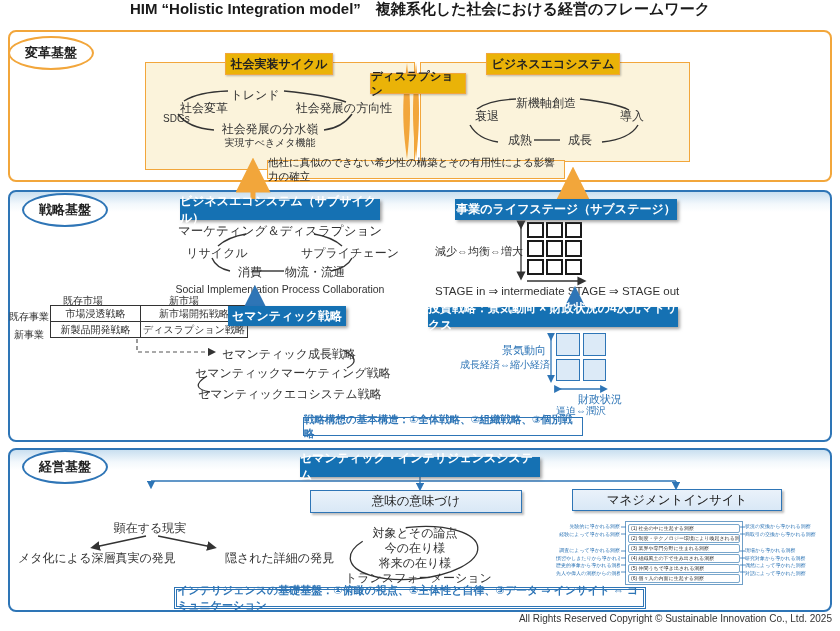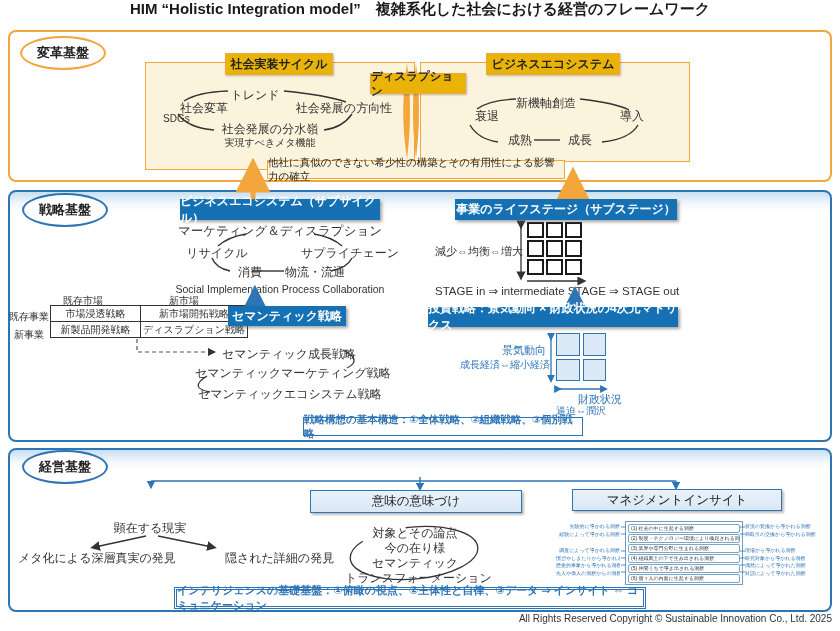--- a/index.html
+++ b/index.html
@@ -45,21 +45,21 @@
   .insightbox{position:absolute;border:1px solid #6f9fc8;background:#fff;z-index:4;padding:1px 0;}
 </style>
 </head>
 <body>
 
 <div id="stage">
 
   <div class="abs ctr" style="left:0;top:7;width:840px;font-size:15px;font-weight:bold;color:#1a1a1a;">HIM “Holistic Integration model”　複雑系化した社会における経営のフレームワーク</div>
 
   <div class="frame orange" style="left:8px;top:30px;width:820px;height:148px;"></div>
-  <div class="oval orange" style="left:20px;top:36px;width:82px;height:30px;">変革基盤</div>
+  <div class="oval orange" style="left:8px;top:36px;width:82px;height:30px;">変革基盤</div>
 
   <div class="beige" style="left:145px;top:62px;width:268px;height:106px;"></div>
   <div class="tab" style="left:225px;top:53px;width:106px;height:20px;">社会実装サイクル</div>
   <div class="abs ctr t12" style="left:215px;top:87px;width:80px;z-index:2;">トレンド</div>
   <div class="abs ctr t12" style="left:170px;top:100px;width:68px;z-index:2;">社会変革</div>
   <div class="abs t10" style="left:163px;top:113px;z-index:2;">SDGs</div>
   <div class="abs ctr t12" style="left:292px;top:100px;width:104px;z-index:2;">社会発展の方向性</div>
   <div class="abs ctr t12" style="left:218px;top:121px;width:104px;z-index:2;">社会発展の分水嶺</div>
   <div class="abs ctr t10" style="left:218px;top:136px;width:104px;z-index:2;">実現すべきメタ機能</div>
 
@@ -134,31 +134,32 @@
   <div class="abs bluetext t11" style="left:490px;top:343px;width:56px;text-align:right;">景気動向</div>
   <div class="abs bluetext t10" style="left:460px;top:358px;width:86px;text-align:right;">成長経済⇔縮小経済</div>
   <div class="abs bluetext ctr t11" style="left:570px;top:392px;width:60px;">財政状況</div>
   <div class="abs bluetext ctr t10" style="left:551px;top:404px;width:60px;">逼迫⇔潤沢</div>
 
   <div class="bluenote" style="left:303px;top:417px;width:278px;height:17px;font-size:10.5px;">戦略構想の基本構造：①全体戦略、②組織戦略、③個別戦略</div>
 
   <div class="frame blue" style="left:8px;top:448px;width:820px;height:160px;"></div>
   <div class="oval blue" style="left:22px;top:450px;width:82px;height:30px;">経営基盤</div>
 
+  <div class="bluebox" style="left:300px;top:457px;width:240px;height:20px;">セマンティック・インテリジェンスシステム</div>
 
   <div class="ltblue" style="left:310px;top:490px;width:210px;height:21px;">意味の意味づけ</div>
   <div class="ltblue" style="left:572px;top:489px;width:208px;height:20px;">マネジメントインサイト</div>
 
   <div class="abs ctr t12" style="left:92px;top:520px;width:116px;z-index:2;">顕在する現実</div>
   <div class="abs t12" style="left:18px;top:550px;z-index:2;">メタ化による深層真実の発見</div>
   <div class="abs t12" style="left:180px;top:550px;z-index:2;padding-left:45px;">隠された詳細の発見</div>
 
   <div class="abs ctr t12" style="left:355px;top:525px;width:120px;z-index:2;">対象とその論点</div>
   <div class="abs ctr t12" style="left:355px;top:540px;width:120px;z-index:2;">今の在り様</div>
-  <div class="abs ctr t12" style="left:355px;top:555px;width:120px;z-index:2;">セマンティック</div>
+  <div class="abs ctr t12" style="left:355px;top:555px;width:120px;z-index:2;">将来の在り様</div>
   <div class="abs ctr t12" style="left:345px;top:570px;width:140px;z-index:2;">トランスフォーメーション</div>
 
   <div class="abs" style="left:556px;top:523px;width:64px;text-align:right;z-index:4;">
     <div class="tinylbl">先験的に導かれる洞察</div>
     <div class="tinylbl">経験によって導かれる洞察</div>
     <div style="height:9px;"></div>
     <div class="tinylbl">調査によって導かれる洞察</div>
     <div class="tinylbl">慣習やしきたりから導かれる洞察</div>
     <div class="tinylbl">歴史的事象から導かれる洞察</div>
     <div class="tinylbl">先人や偉人の洞察からの洞察</div>

